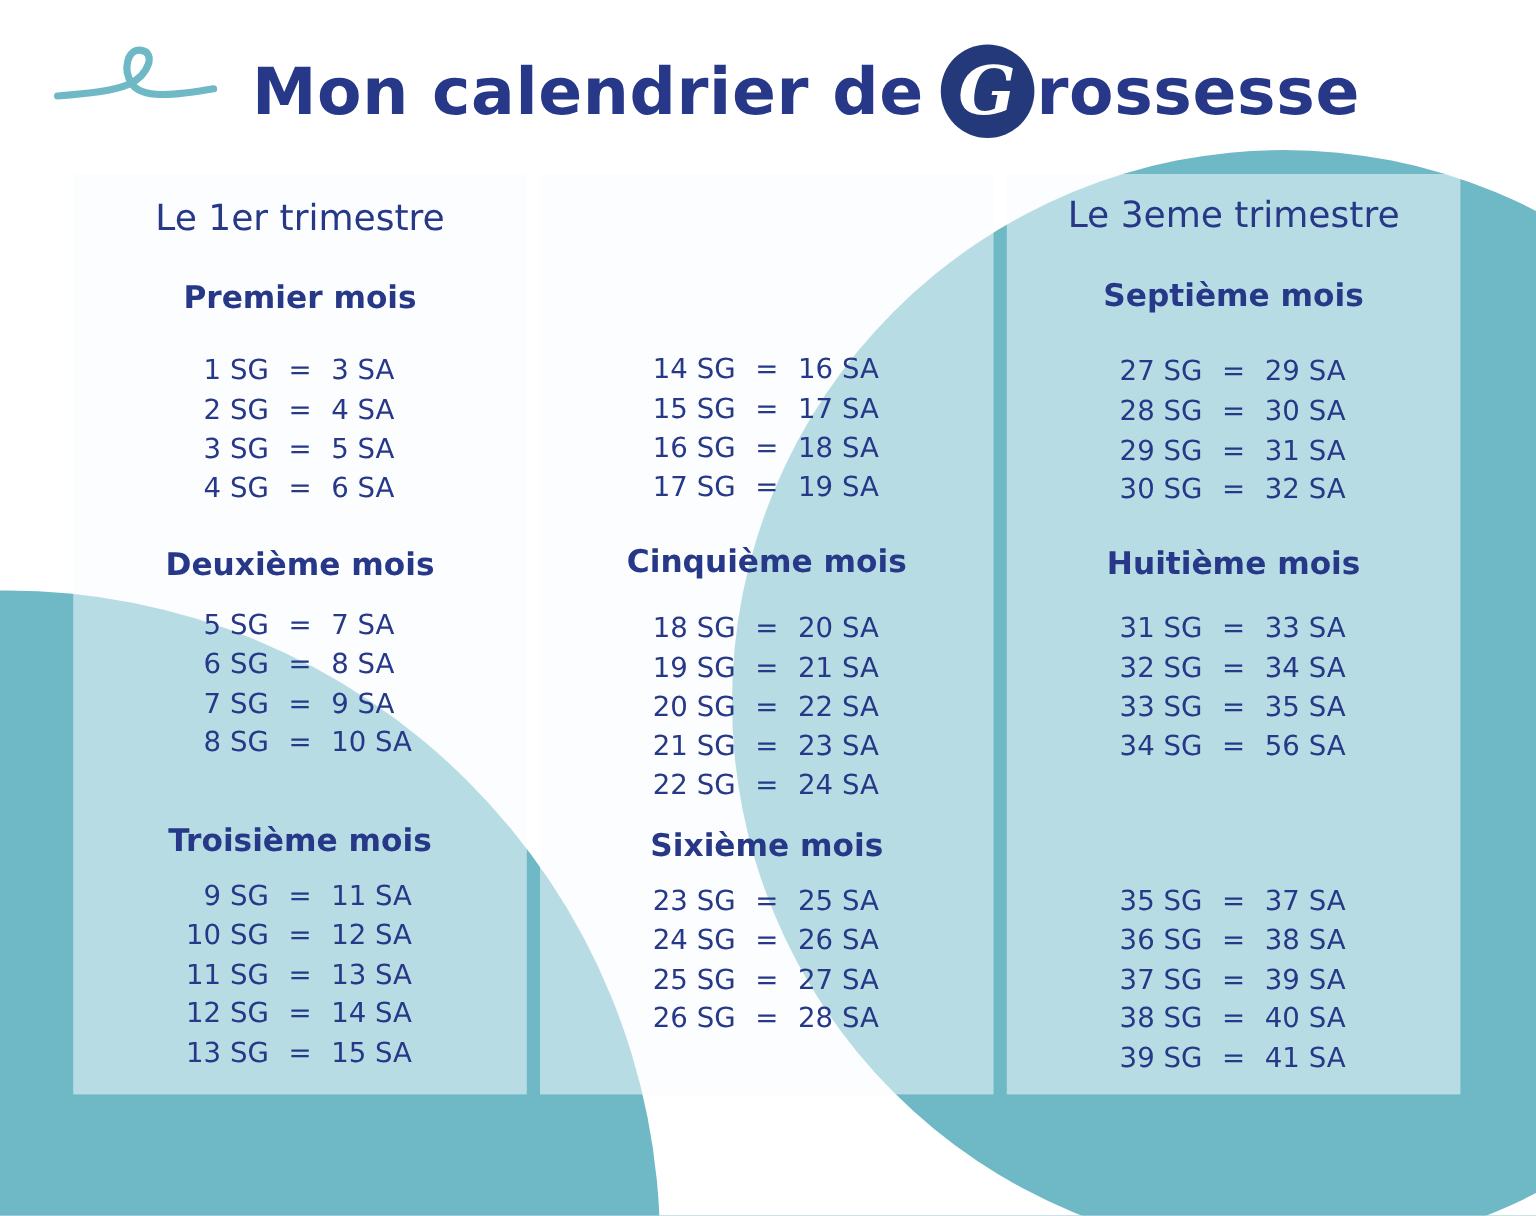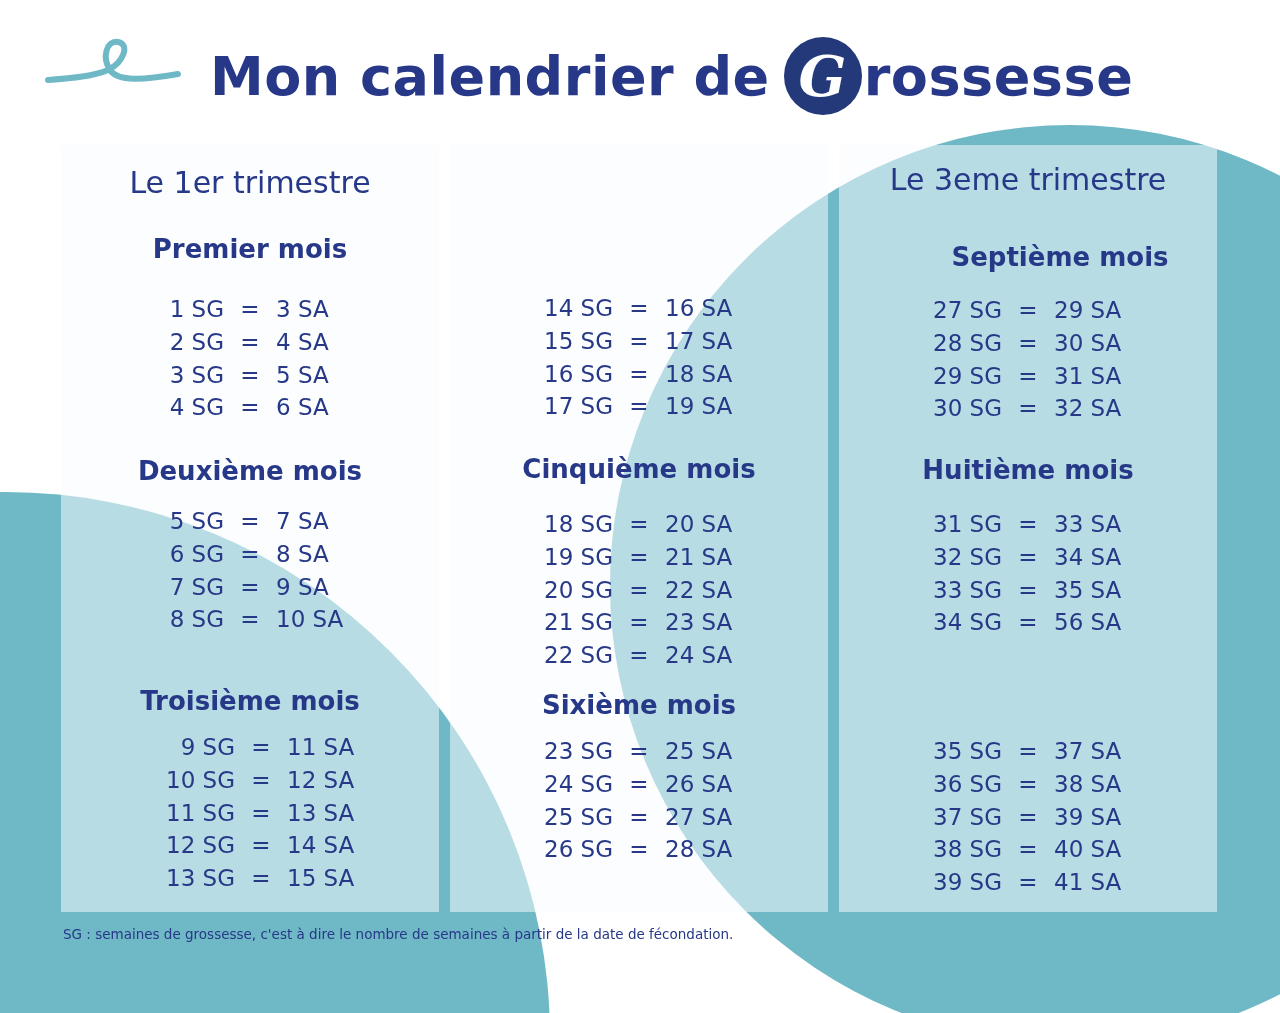--- a/index.html
+++ b/index.html
@@ -125,21 +125,21 @@
         <span class="sa">9 SA</span>
       </div>
     <div class="row">
         <span class="sg">8 SG</span>
         <span class="eq">=</span>
         <span class="sa">10 SA</span>
       </div>
   </div>
 
   <div class="month-title" style="top:541px;">Troisième mois</div>
-  <div class="rows" style="top:586px;margin-left:11px;">
+  <div class="rows" style="top:586px;">
     <div class="row">
         <span class="sg">9 SG</span>
         <span class="eq">=</span>
         <span class="sa">11 SA</span>
       </div>
     <div class="row">
         <span class="sg">10 SG</span>
         <span class="eq">=</span>
         <span class="sa">12 SA</span>
       </div>
@@ -236,21 +236,21 @@
         <span class="sg">26 SG</span>
         <span class="eq">=</span>
         <span class="sa">28 SA</span>
       </div>
   </div>
 </div>
 
 <div class="panel p3">
   <div class="tri-title" style="top:17px;">Le 3eme trimestre</div>
 
-  <div class="month-title" style="top:97px;padding-left:32px;">Septième mois</div>
+  <div class="month-title" style="top:87px;">Septième mois</div>
   <div class="rows" style="top:149px;">
     <div class="row">
         <span class="sg">27 SG</span>
         <span class="eq">=</span>
         <span class="sa">29 SA</span>
       </div>
     <div class="row">
         <span class="sg">28 SG</span>
         <span class="eq">=</span>
         <span class="sa">30 SA</span>
@@ -314,14 +314,13 @@
       </div>
     <div class="row">
         <span class="sg">39 SG</span>
         <span class="eq">=</span>
         <span class="sa">41 SA</span>
       </div>
   </div>
 </div>
 
 <div class="footnote">
-  <p>SG : semaines de grossesse, c'est à dire le nombre de semaines à partir de la date de fécondation.</p>
 </div>
 
 </body></html>

